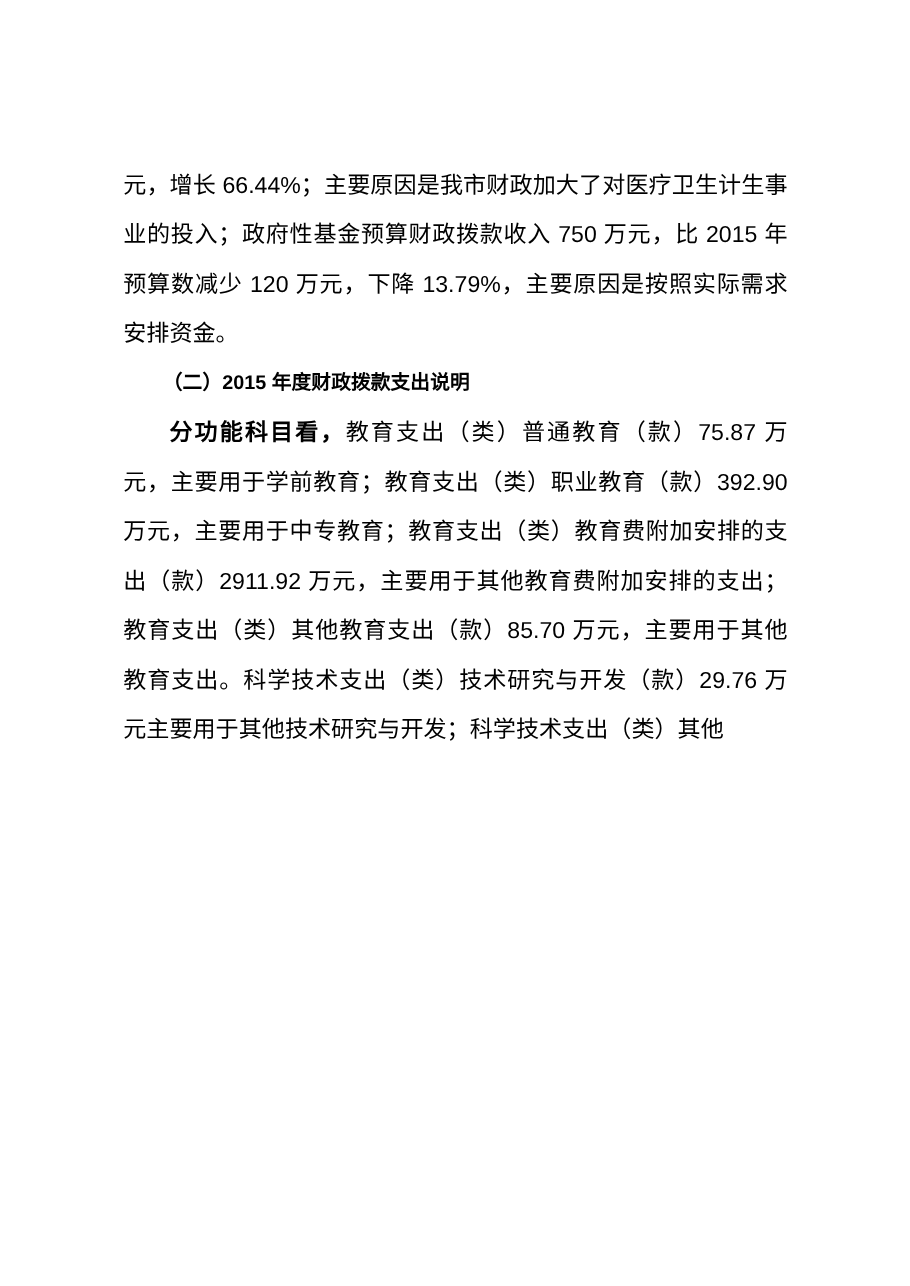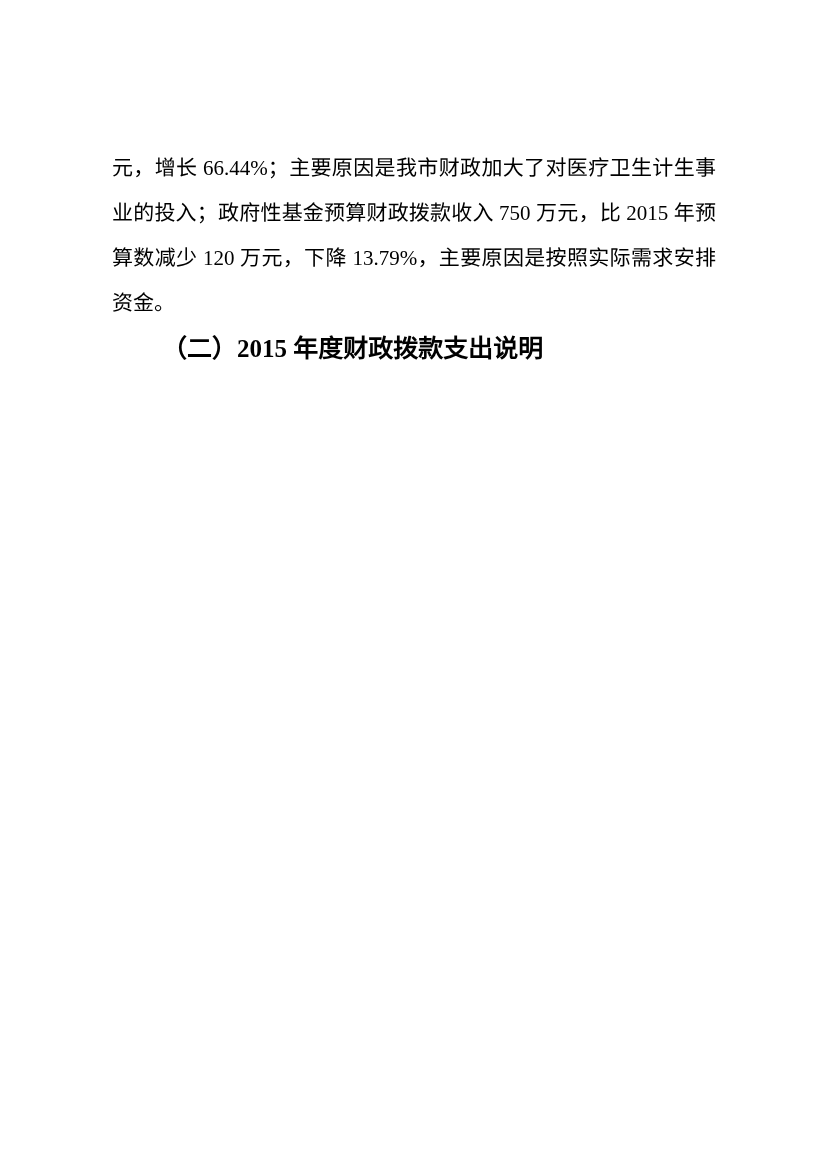--- a/index.html
+++ b/index.html
@@ -9,49 +9,50 @@
   }
   .page {
     position: relative;
     width: 827px;
     height: 1033px;
     margin: 0 auto;
     background: #ffffff;
     box-sizing: border-box;
     padding: 146px 111px 0 112px;
     overflow: hidden;
-    font-family: Liberation Serif, serif;
+    font-family: Liberation Sans, sans-serif;
     font-size: 21px;
     line-height: 45px;
     color: #000000;
   }
   .page p, .page h2 {
     margin: 0;
     padding: 0;
     text-align: justify;
     text-justify: inter-ideograph;
     word-break: break-all;
   }
   .para-indent {
     text-indent: 2em;
   }
   .section-heading {
-    font-size: 25px;
+    font-size: 18px;
     font-weight: bold;
     text-indent: 2em;
     margin: 0 0 2px 0;
   }
   .lead-bold {
     font-weight: bold;
   }
 </style>
 </head>
 <body>
 
 <div class="page">
 
   <p class="para-body">元，增长 66.44%；主要原因是我市财政加大了对医疗卫生计生事业的投入；政府性基金预算财政拨款收入 750 万元，比 2015 年预算数减少 120 万元，下降 13.79%，主要原因是按照实际需求安排资金。</p>
 
   <h2 class="section-heading">（二）2015 年度财政拨款支出说明</h2>
 
 
+  <p class="para-indent"><span class="lead-bold">分功能科目看，</span><span>教育支出（类）普通教育（款）75.87 万元，主要用于学前教育；教育支出（类）职业教育（款）392.90 万元，主要用于中专教育；教育支出（类）教育费附加安排的支出（款）2911.92 万元，主要用于其他教育费附加安排的支出；教育支出（类）其他教育支出（款）85.70 万元，主要用于其他教育支出。科学技术支出（类）技术研究与开发（款）29.76 万元主要用于其他技术研究与开发；科学技术支出（类）其他</span></p>
 
 </div>
 
 </body></html>

